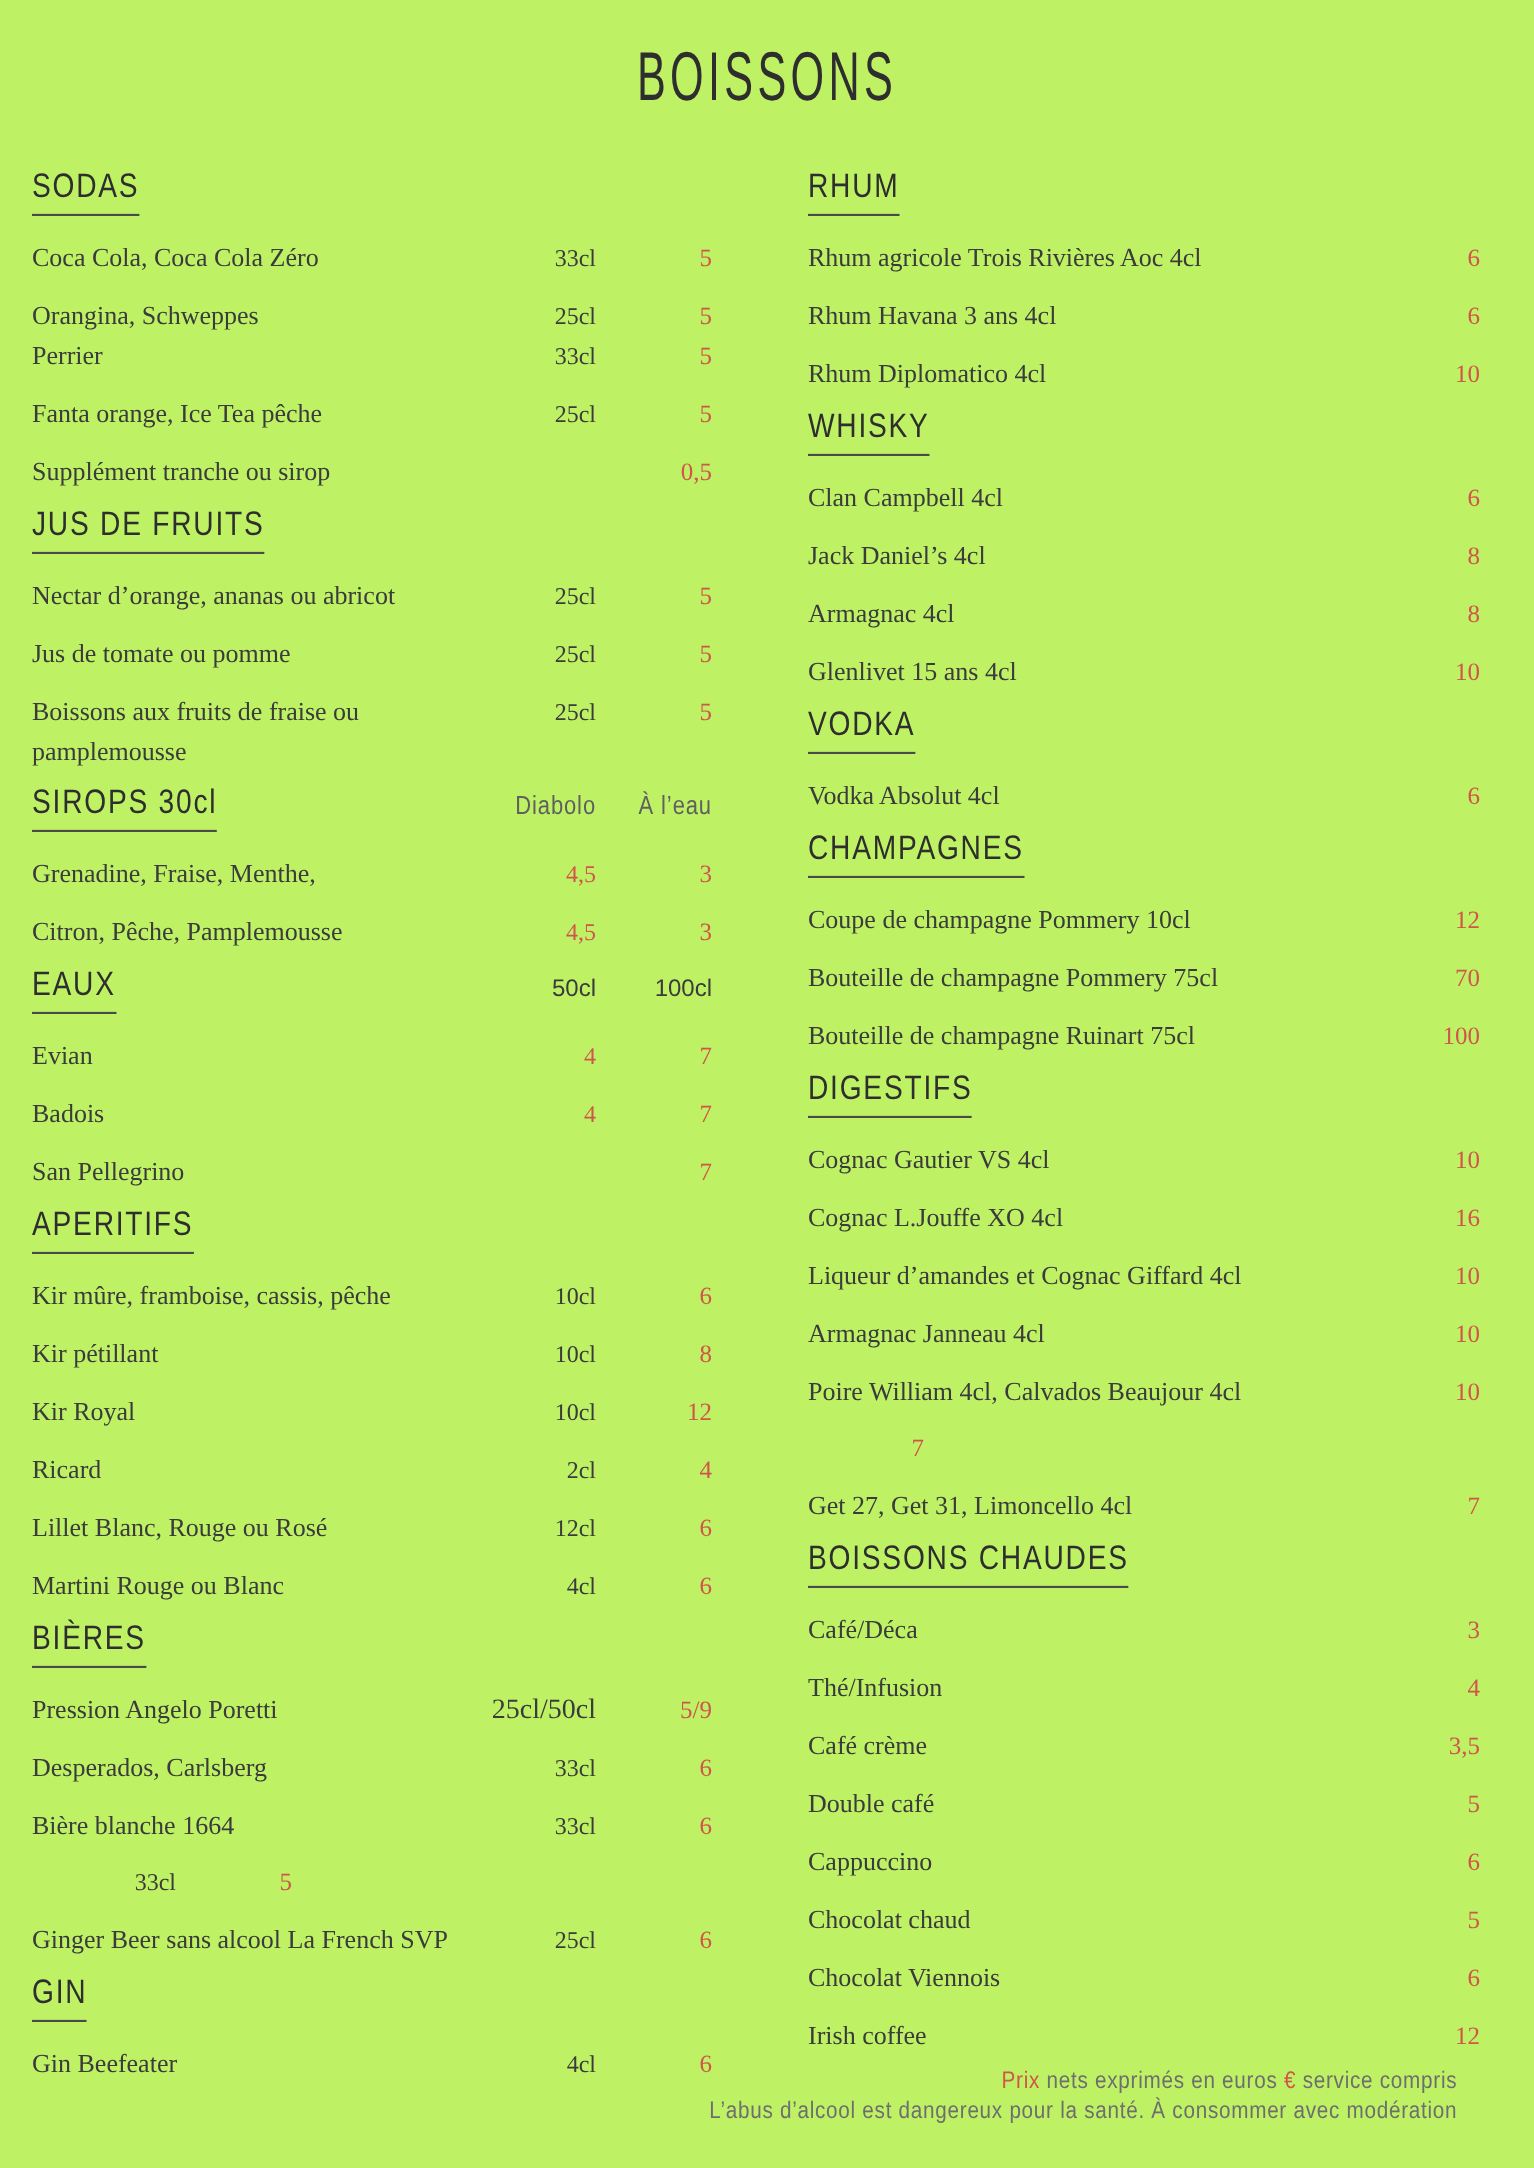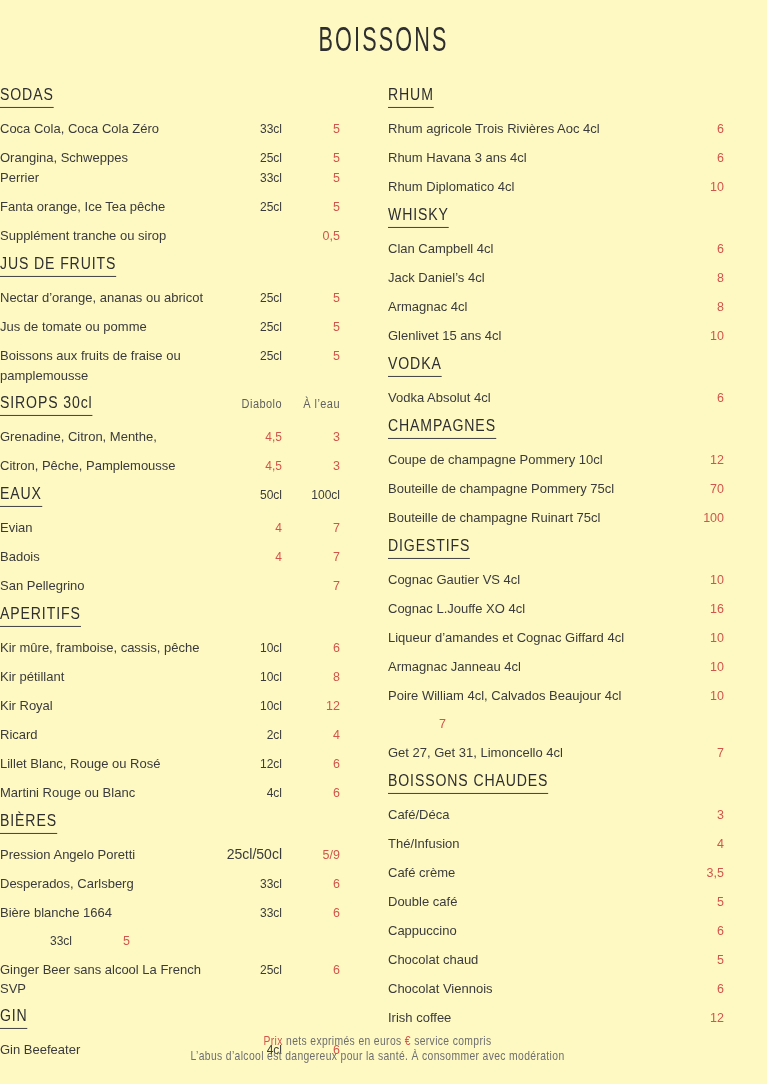--- a/index.html
+++ b/index.html
@@ -6,39 +6,40 @@
     --accent:#d0564b;
     --text:#3b3b3b;
     --heading:#2e2e2e;
     --muted:#6e6e6e;
   }
   *{margin:0;padding:0;box-sizing:border-box;}
   html,body{background:#ffffff;}
   .page{
     position:relative;
     width:767px;height:1084px;
-    background:#fef9c3;
+    background:#bef264;
     font-family:"Liberation Sans",sans-serif;
     color:var(--text);
     overflow:hidden;
   }
   .page-title{
     margin-top:20px;
     text-align:center;
     font-size:30px;
     font-weight:400;
     letter-spacing:3px;
     color:var(--heading);
     transform:scale(0.72,1.15);
     transform-origin:center top;
   }
   .columns{
     display:flex;
     padding:0 27px 0 0;
     margin-top:30px;
+    justify-content:flex-end;
   }
   .col-left{width:340px;margin-right:48px;}
   .col-right{width:336px;}
   .menu-section{margin-bottom:1px;}
   .heading-row{
     display:flex;
     align-items:baseline;
     margin:2px 0 11px 0;
   }
   .grow{flex:1;}
@@ -48,21 +49,21 @@
     line-height:18px;
     font-weight:400;
     letter-spacing:1px;
     color:var(--heading);
     border-bottom:1.3px solid #4a4a4a;
     padding-bottom:3px;
     transform:scale(0.88,1.06);
     transform-origin:left bottom;
     white-space:nowrap;
   }
-  .menu-item{margin-bottom:9px;}
+  .menu-item{margin-bottom:9px;font-family:Liberation Serif, serif;}
   .menu-row{
     display:flex;
     align-items:baseline;
     line-height:19px;
   }
   .item-name{
     flex:1;
     font-size:13px;
     color:var(--text);
   }
@@ -87,22 +88,22 @@
     letter-spacing:0.5px;
     transform:scale(0.88,1.05);
     transform-origin:right bottom;
   }
   .label-plain{
     font-size:12px;
     color:var(--text);
   }
   .footer{
     position:absolute;
-    left:0;right:12px;bottom:20px;
-    text-align:center;
+    left:0;right:0;bottom:20px;
+    text-align:right;
     font-size:11.5px;
     line-height:15px;
     color:var(--muted);
   }
   .footer-line{
     letter-spacing:0.4px;
     transform:scale(0.9,1.04);
     transform-origin:center center;
   }
 </style>
@@ -186,21 +187,21 @@
         </div>
         <div class="menu-section">
           <div class="heading-row">
             <span class="section-heading">SIROPS 30cl</span>
             <span class="grow"></span>
             <span class="mid-col label-deco">Diabolo</span>
             <span class="end-col label-deco">À l’eau</span>
           </div>
           <div class="menu-item">
             <div class="menu-row">
-              <span class="item-name">Grenadine, Citron, Menthe,</span>
+              <span class="item-name">Grenadine, Fraise, Menthe,</span>
               <span class="mid-col accent">4,5</span>
               <span class="end-col accent">3</span>
             </div>
           </div>
           <div class="menu-item">
             <div class="menu-row">
               <span class="item-name">Citron, Pêche, Pamplemousse</span>
               <span class="mid-col accent">4,5</span>
               <span class="end-col accent">3</span>
             </div>

